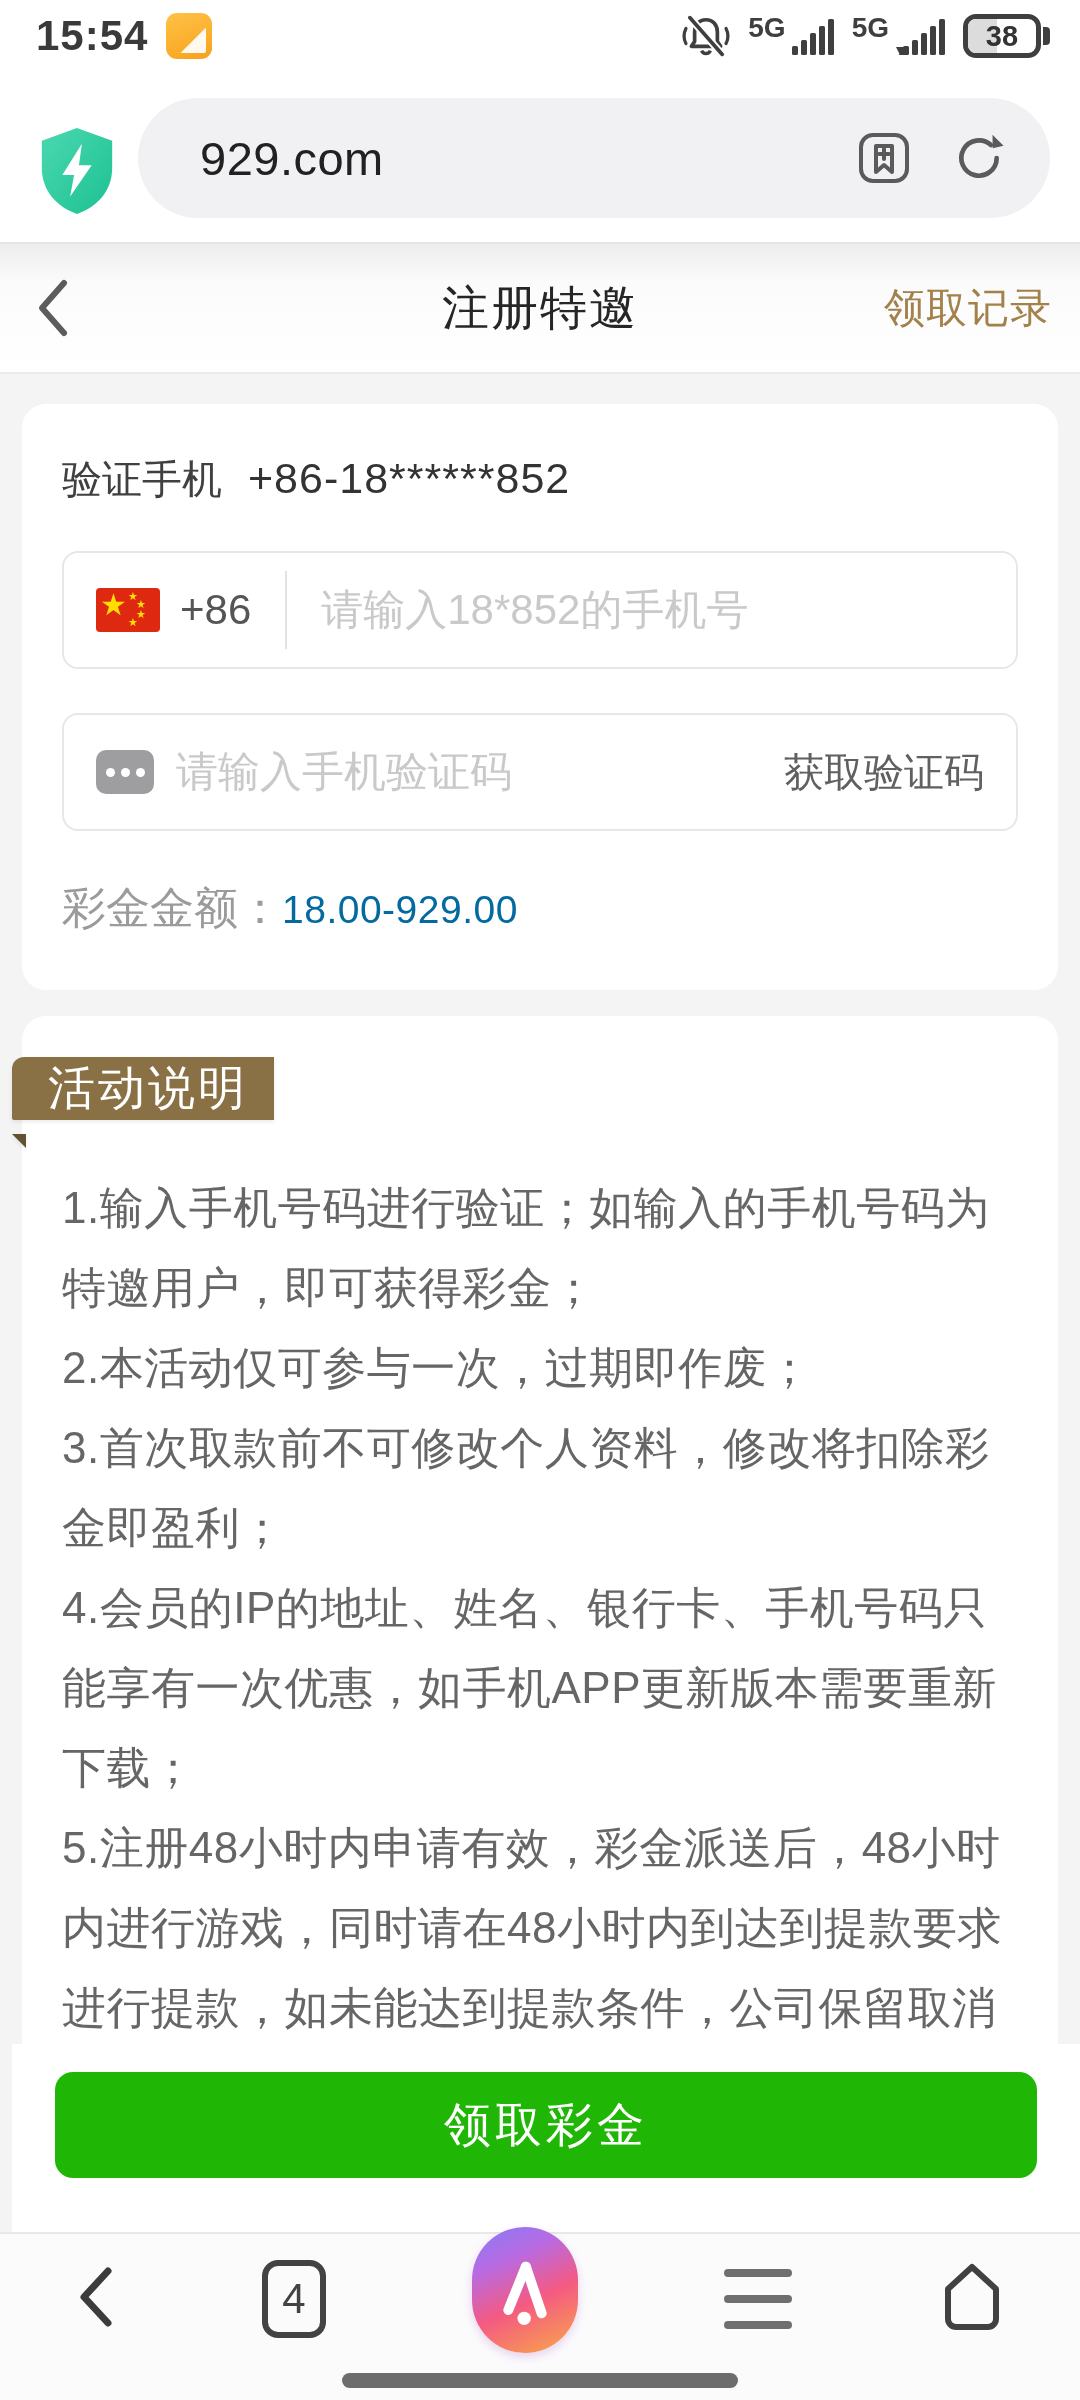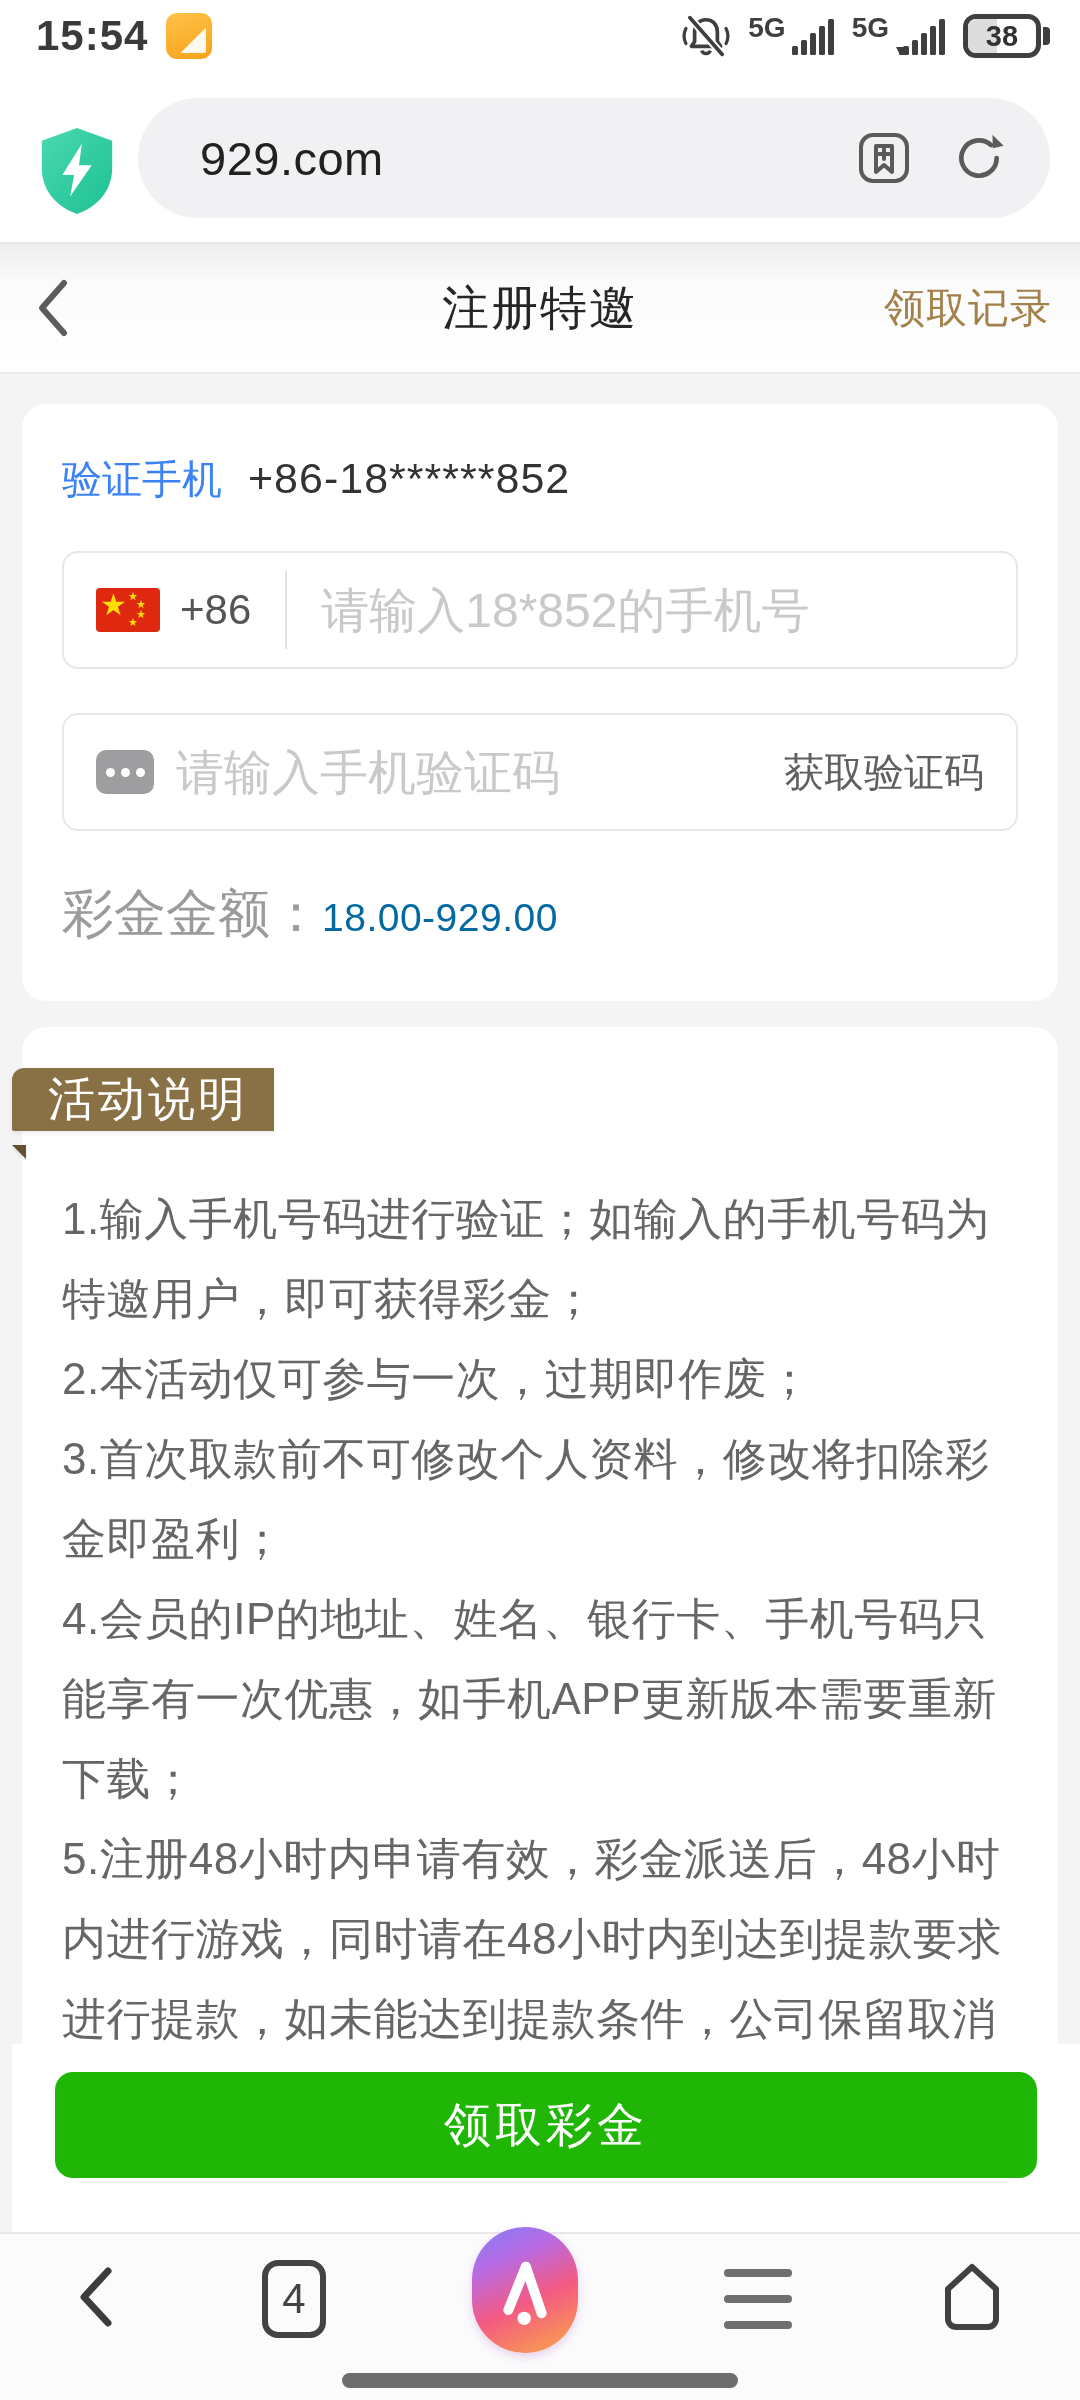--- a/index.html
+++ b/index.html
@@ -48,43 +48,43 @@
   .header-action { position:absolute; right:28px; top:50%; transform:translateY(-50%);
     font-size:41px; color:#a3814a; letter-spacing:1px; }
 
   
   .page-body { position:absolute; top:376px; left:0; right:0; bottom:0; background:#f4f4f5; overflow:hidden; }
 
   .card { background:#fff; border-radius:24px; margin:0 22px; }
   .form-card { margin-top:28px; padding:48px 40px 52px; }
 
   .verify-row { display:flex; align-items:baseline; gap:26px; }
-  .verify-label { font-size:40px; color:#3b82f6; }
+  .verify-label { font-size:40px; color:#404040; }
   .verify-value { font-size:43px; color:#333; font-weight:500; letter-spacing:1px; }
 
   .input-box {
     margin-top:44px; height:118px; border:2px solid #e7e7e8; border-radius:16px;
     display:flex; align-items:center; padding:0 32px; background:#fff;
   }
   .cn-flag { width:64px; height:44px; background:#de2910; border-radius:4px; position:relative; flex:0 0 auto; }
   .cn-flag .big-star { position:absolute; left:4px; top:-5px; color:#ffde00; font-size:30px; line-height:44px; }
   .cn-flag .small-star { position:absolute; color:#ffde00; font-size:11px; line-height:11px; }
   .ss1{ left:32px; top:3px; } .ss2{ left:40px; top:11px; } .ss3{ left:40px; top:21px; } .ss4{ left:32px; top:29px; }
   .country-code { font-size:42px; color:#555; margin-left:20px; }
   .v-divider { width:2px; height:78px; background:#e3e3e4; margin:0 34px; }
-  .text-input { border:none; outline:none; background:transparent; font-size:48px; color:#333;
+  .text-input { border:none; outline:none; background:transparent; font-size:42px; color:#333;
     font-family:inherit; flex:1; min-width:0; }
   .text-input::placeholder { color:#c9c9ca; }
   .code-icon { width:58px; height:44px; background:#9e9ea0; border-radius:10px;
     display:flex; align-items:center; justify-content:center; gap:6px; margin-right:22px; flex:0 0 auto; }
   .code-icon i { width:9px; height:9px; border-radius:50%; background:#fff; }
   .get-code { font-size:40px; color:#606060; flex:0 0 auto; margin-left:20px; }
 
   .bonus-row { margin-top:48px; display:flex; align-items:baseline; }
-  .bonus-label { font-size:52px; color:#9b9b9b; }
+  .bonus-label { font-size:44px; color:#9b9b9b; }
   .bonus-value { font-size:39px; color:#0369a1; font-weight:500; letter-spacing:.5px; }
 
   
   .rules-card { margin-top:26px; position:relative; border-radius:24px 24px 0 0;
     padding:152px 40px 80px; min-height:1400px; }
   .ribbon { position:absolute; left:-10px; top:32px; display:flex; align-items:flex-end; height:72px;
     filter:drop-shadow(0 2px 2px rgba(0,0,0,.08)); }
   .ribbon-body { background:#8a7045; color:#fff; font-size:47px; letter-spacing:3px;
     display:flex; align-items:center; padding:0 26px 0 36px; border-radius:12px 0 0 2px; }
   .ribbon-arrow { width:56px; background:#8a7045; clip-path:polygon(0 0,100% 50%,0 100%); }

